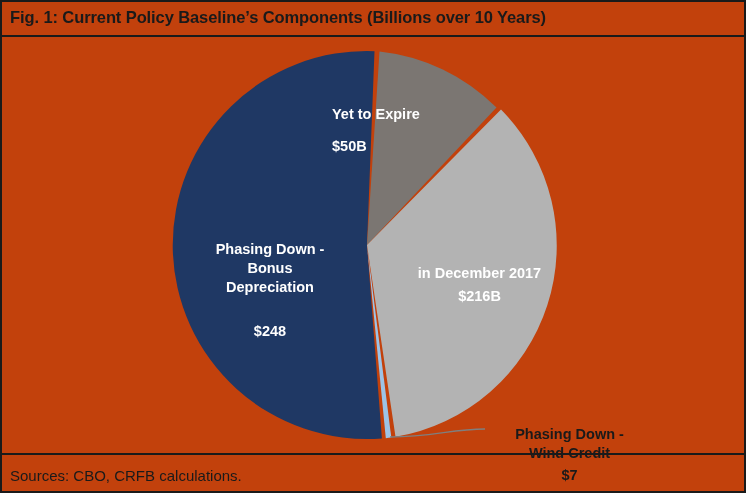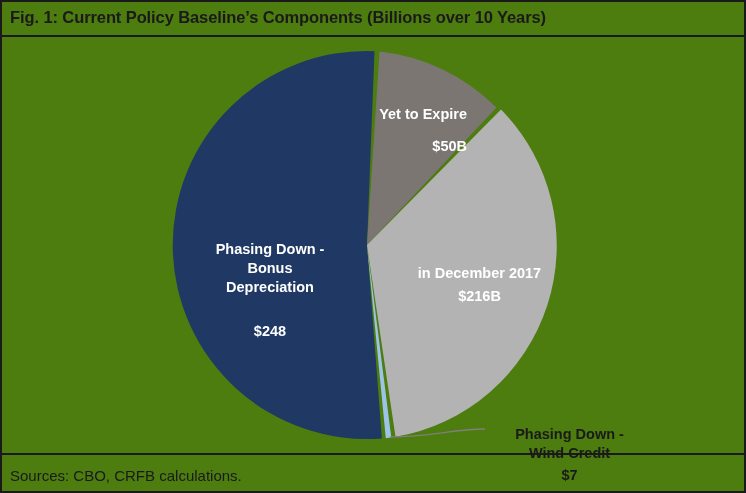--- a/index.html
+++ b/index.html
@@ -12,21 +12,21 @@
     background: #ffffff;
     font-family: "Liberation Sans", sans-serif;
     overflow: hidden;
   }
   .figure {
     position: relative;
     width: 746px;
     height: 493px;
     box-sizing: border-box;
     border: 2px solid #1a1a1a;
-    background: #4d7c0f;
+    background: #c2410c;
   }
   .fig-title {
     position: absolute;
     left: 8px;
     top: 6px;
     width: 730px;
     font-size: 16.5px;
     font-weight: bold;
     color: #1a1a1a;
     letter-spacing: -0.1px;
@@ -90,21 +90,21 @@
     top: 203px;
     width: 170px;
   }
   .label-bonus .amount {
     margin-top: 25px;
   }
   .label-yet {
     left: 330px;
     top: 68px;
     width: 135px;
-    text-align: right;
+    text-align: left;
   }
   .label-yet .amount {
     margin-top: 13px;
   }
   .label-expired {
     left: 395px;
     top: 208px;
     width: 165px;
   }
   .label-expired .amount {

